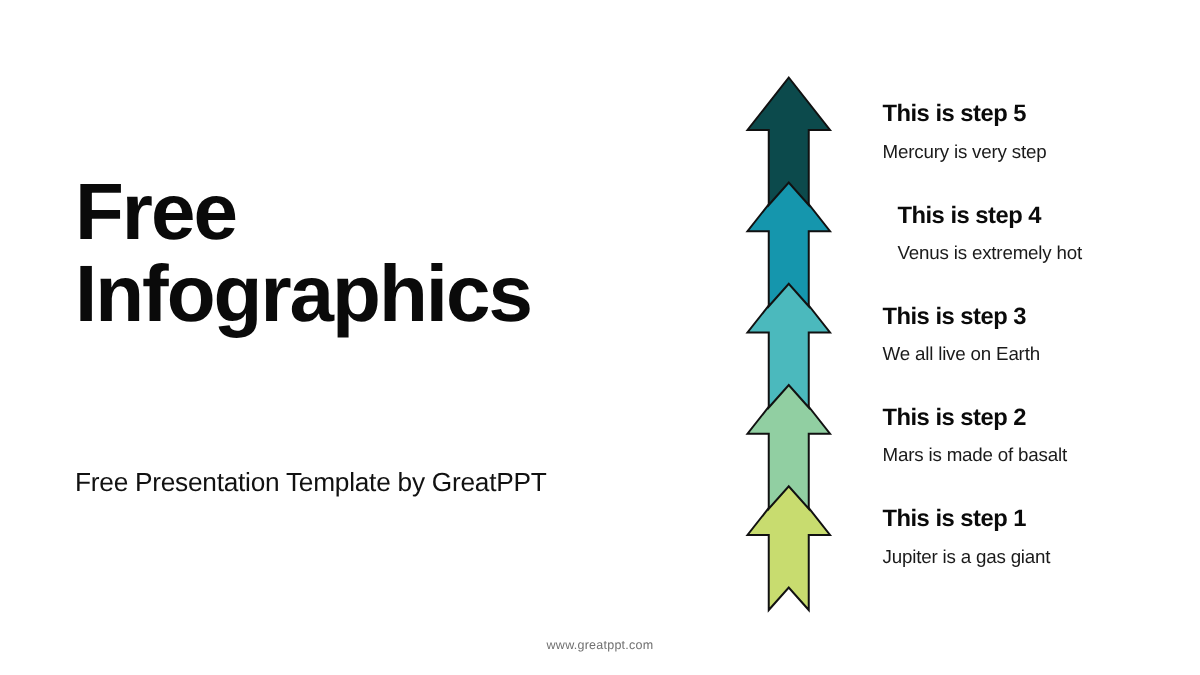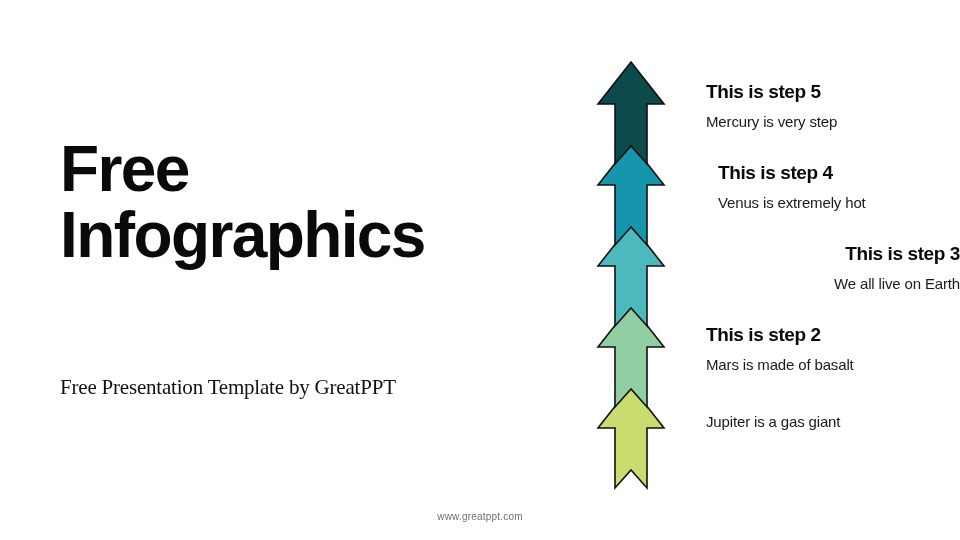--- a/index.html
+++ b/index.html
@@ -30,21 +30,20 @@
     white-space:nowrap;
   }
   #subtitle {
     position:absolute;
     left:60px; top:375px;
     font-size:21px;
     font-weight:500;
     letter-spacing:-0.2px;
     color:#111111;
     white-space:nowrap;
-    font-family:Liberation Serif, serif;
   }
 
   
   #arrow-stack {
     position:absolute;
     left:575px; top:50px;
     width:115px; height:450px;
   }
   #arrow-stack svg { display:block; }
 
@@ -115,28 +114,29 @@
 
   <div id="steps">
     <div class="step-item" style="top:80px;">
       <div class="step-title">This is step 5</div>
       <div class="step-desc">Mercury is very step</div>
     </div>
     <div class="step-item" style="top:161px;margin-left:12px;">
       <div class="step-title">This is step 4</div>
       <div class="step-desc">Venus is extremely hot</div>
     </div>
-    <div class="step-item" style="top:242px;text-align:right;">
+    <div class="step-item" style="top:242px;">
       <div class="step-title">This is step 3</div>
       <div class="step-desc">We all live on Earth</div>
     </div>
     <div class="step-item" style="top:323px;">
       <div class="step-title">This is step 2</div>
       <div class="step-desc">Mars is made of basalt</div>
     </div>
     <div class="step-item" style="top:404px;">
+      <div class="step-title">This is step 1</div>
       <div class="step-desc">Jupiter is a gas giant</div>
     </div>
   </div>
 
   <div id="footer">www.greatppt.com</div>
 
 </div>
 
 </body></html>

